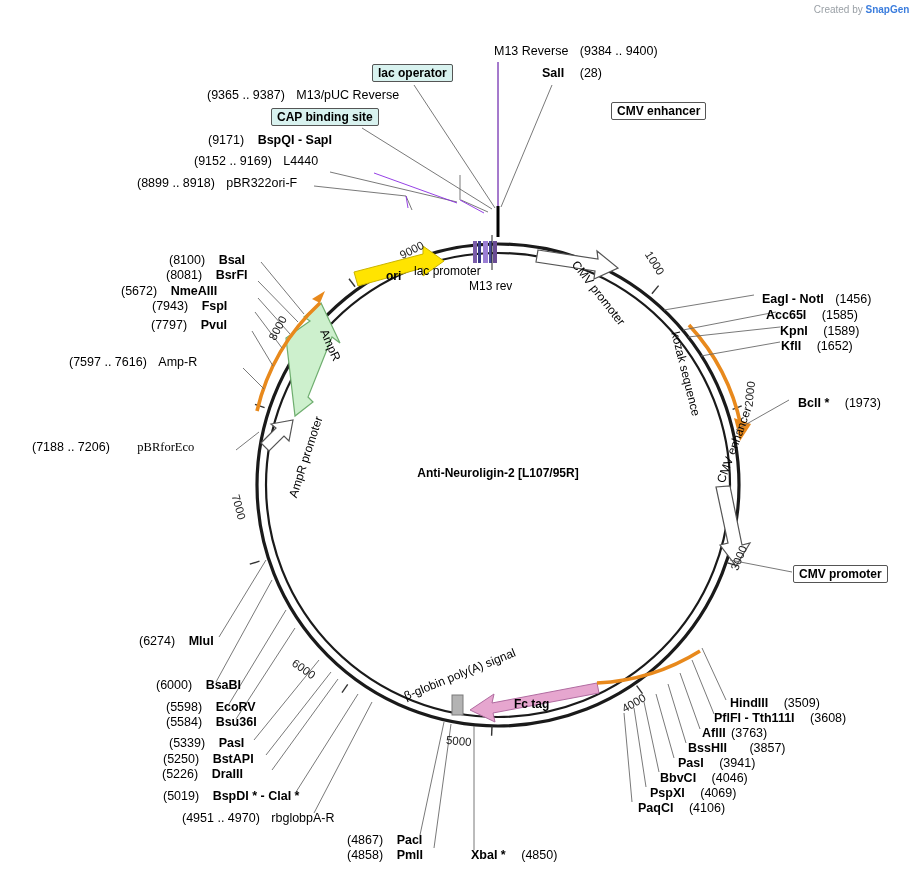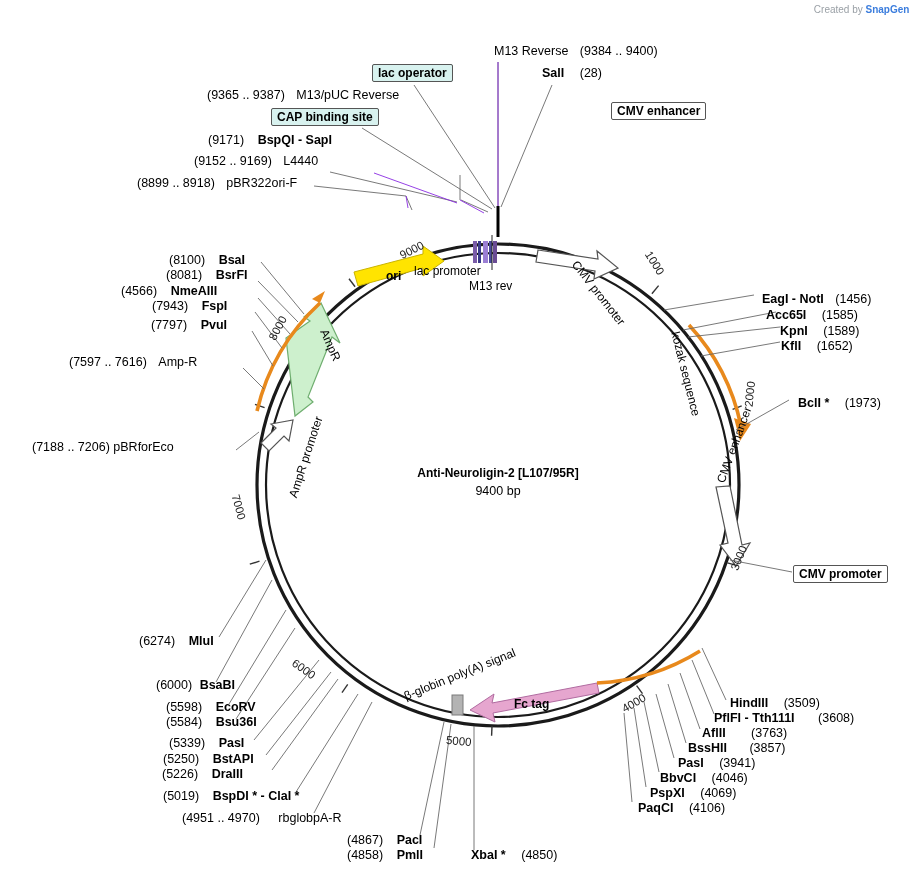--- a/index.html
+++ b/index.html
@@ -233,21 +233,20 @@
       <line x1="716" y1="560" x2="778" y2="572"></line>
     </g>
   </svg>
 
   <div class="credit">
     <span>Created by</span>
     <span class="brand">SnapGene</span>
   </div>
 
   <div class="center-title">Anti-Neuroligin-2 [L107/95R]</div>
-  <div class="center-sub">9400 bp</div>
 
   <div class="tick-num" style="left:628px; top:257px; transform:rotate(58deg);">1000</div>
   <div class="tick-num" style="left:723px; top:388px; transform:rotate(-84deg);">2000</div>
   <div class="tick-num" style="left:712px; top:552px; transform:rotate(-68deg);">3000</div>
   <div class="tick-num" style="left:607px; top:697px; transform:rotate(-30deg);">4000</div>
   <div class="tick-num" style="left:432px; top:735px; transform:rotate(5deg);">5000</div>
   <div class="tick-num" style="left:277px; top:663px; transform:rotate(35deg);">6000</div>
   <div class="tick-num" style="left:212px; top:501px; transform:rotate(75deg);">7000</div>
   <div class="tick-num" style="left:251px; top:322px; transform:rotate(-62deg);">8000</div>
   <div class="tick-num" style="left:385px; top:244px; transform:rotate(-27deg);">9000</div>
@@ -303,46 +302,46 @@
 
   <div class="lbl" style="left:155px; top:253px;">
     <span class="pos">(8100)</span>
     <span class="enzname" style="margin-left:10px;">BsaI</span>
   </div>
   <div class="lbl" style="left:152px; top:268px;">
     <span class="pos">(8081)</span>
     <span class="enzname" style="margin-left:10px;">BsrFI</span>
   </div>
   <div class="lbl" style="left:107px; top:284px;">
-    <span class="pos">(4566)</span>
+    <span class="pos">(5672)</span>
     <span class="enzname" style="margin-left:10px;">NmeAIII</span>
   </div>
   <div class="lbl" style="left:138px; top:299px;">
     <span class="pos">(7943)</span>
     <span class="enzname" style="margin-left:10px;">FspI</span>
   </div>
   <div class="lbl" style="left:137px; top:318px;">
     <span class="pos">(7797)</span>
     <span class="enzname" style="margin-left:10px;">PvuI</span>
   </div>
   <div class="lbl" style="left:55px; top:355px;">
     <span class="purple">(7597 .. 7616)</span>
     <span class="purple" style="margin-left:8px;">Amp-R</span>
   </div>
   <div class="lbl" style="left:18px; top:440px;">
     <span class="purple">(7188 .. 7206)</span>
-    <span class="purple" style="margin-left:0;">pBRforEco</span>
+    <span class="purple" style="margin-left:24px;font-family:Liberation Serif, serif;">pBRforEco</span>
   </div>
   <div class="lbl" style="left:125px; top:634px;">
     <span class="pos">(6274)</span>
     <span class="enzname" style="margin-left:10px;">MluI</span>
   </div>
   <div class="lbl" style="left:142px; top:678px;">
     <span class="pos">(6000)</span>
-    <span class="enzname" style="margin-left:4px;">BsaBI</span>
+    <span class="enzname" style="margin-left:10px;">BsaBI</span>
   </div>
   <div class="lbl" style="left:152px; top:700px;">
     <span class="pos">(5598)</span>
     <span class="enzname" style="margin-left:10px;">EcoRV</span>
   </div>
   <div class="lbl" style="left:152px; top:715px;">
     <span class="pos">(5584)</span>
     <span class="enzname" style="margin-left:10px;">Bsu36I</span>
   </div>
   <div class="lbl" style="left:155px; top:736px;">
@@ -356,21 +355,21 @@
   <div class="lbl" style="left:148px; top:767px;">
     <span class="pos">(5226)</span>
     <span class="enzname" style="margin-left:10px;">DraIII</span>
   </div>
   <div class="lbl" style="left:149px; top:789px;">
     <span class="pos">(5019)</span>
     <span class="enzname" style="margin-left:10px;">BspDI *  -  ClaI *</span>
   </div>
   <div class="lbl" style="left:168px; top:811px;">
     <span class="purple">(4951 .. 4970)</span>
-    <span class="purple" style="margin-left:15px;">rbglobpA-R</span>
+    <span class="purple" style="margin-left:8px;">rbglobpA-R</span>
   </div>
 
   <div class="lbl" style="left:333px; top:833px;">
     <span class="pos">(4867)</span>
     <span class="enzname" style="margin-left:10px;">PacI</span>
   </div>
   <div class="lbl" style="left:333px; top:848px;">
     <span class="pos">(4858)</span>
     <span class="enzname" style="margin-left:10px;">PmlI</span>
   </div>
@@ -398,25 +397,25 @@
   <div class="lbl" style="left:784px; top:396px;">
     <span class="enzname">BclI *</span>
     <span class="pos" style="margin-left:12px;margin-top:19px;">(1973)</span>
   </div>
   <div class="lbl" style="left:716px; top:696px;">
     <span class="enzname">HindIII</span>
     <span class="pos" style="margin-left:12px;">(3509)</span>
   </div>
   <div class="lbl" style="left:700px; top:711px;">
     <span class="enzname">PflFI  -  Tth111I</span>
-    <span class="pos" style="margin-left:20px;">(3608)</span>
+    <span class="pos" style="margin-left:12px;">(3608)</span>
   </div>
   <div class="lbl" style="left:688px; top:726px;">
     <span class="enzname">AflII</span>
-    <span class="pos" style="margin-left:22px;">(3763)</span>
+    <span class="pos" style="margin-left:2px;">(3763)</span>
   </div>
   <div class="lbl" style="left:674px; top:741px;">
     <span class="enzname">BssHII</span>
     <span class="pos" style="margin-left:19px;">(3857)</span>
   </div>
   <div class="lbl" style="left:664px; top:756px;">
     <span class="enzname">PasI</span>
     <span class="pos" style="margin-left:12px;">(3941)</span>
   </div>
   <div class="lbl" style="left:646px; top:771px;">

